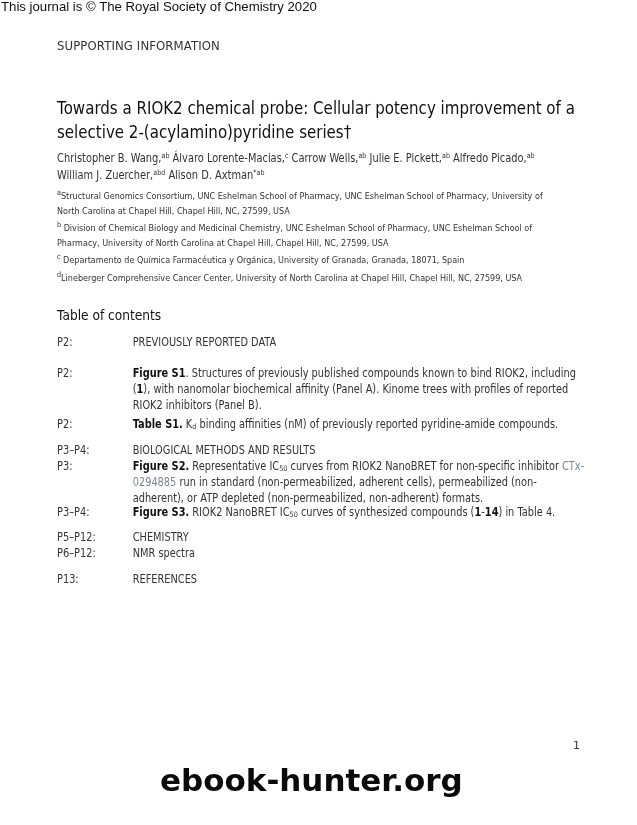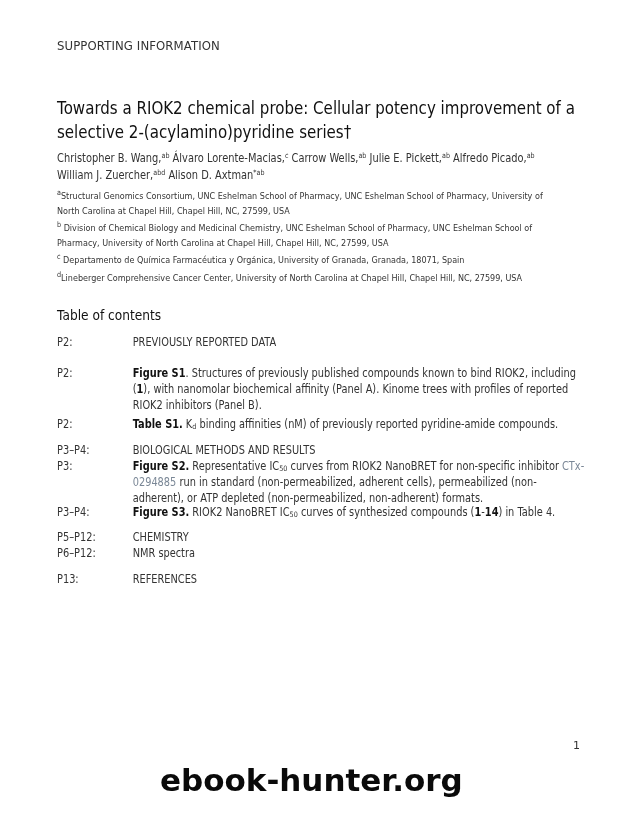--- a/index.html
+++ b/index.html
@@ -135,20 +135,21 @@
       color: #0a0a0a;
       font-family: "DejaVu Sans", sans-serif;
       letter-spacing: 0px;
       white-space: nowrap;
     }
   </style>
 </head>
 <body>
 
 <div class="esi-header">
+  <div>This journal is © The Royal Society of Chemistry 2020</div>
 </div>
 
 <div class="supp-info">SUPPORTING INFORMATION</div>
 
 <div class="title">
   <div>Towards a RIOK2 chemical probe: Cellular potency improvement of a</div>
   <div>selective 2-(acylamino)pyridine series†</div>
 </div>
 
 <div class="authors">

